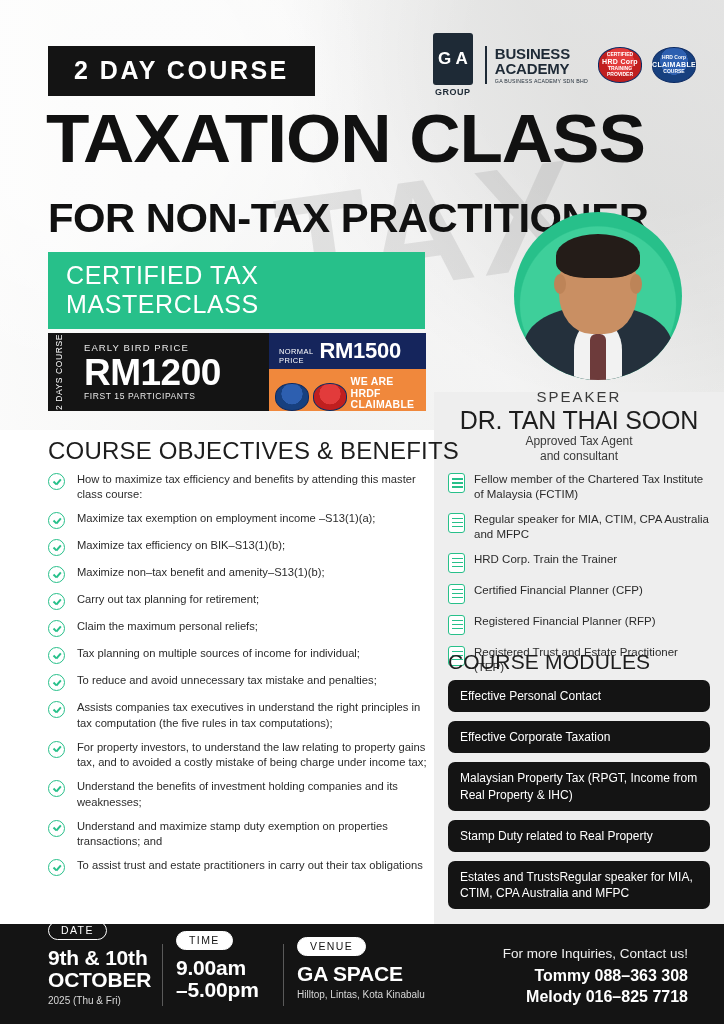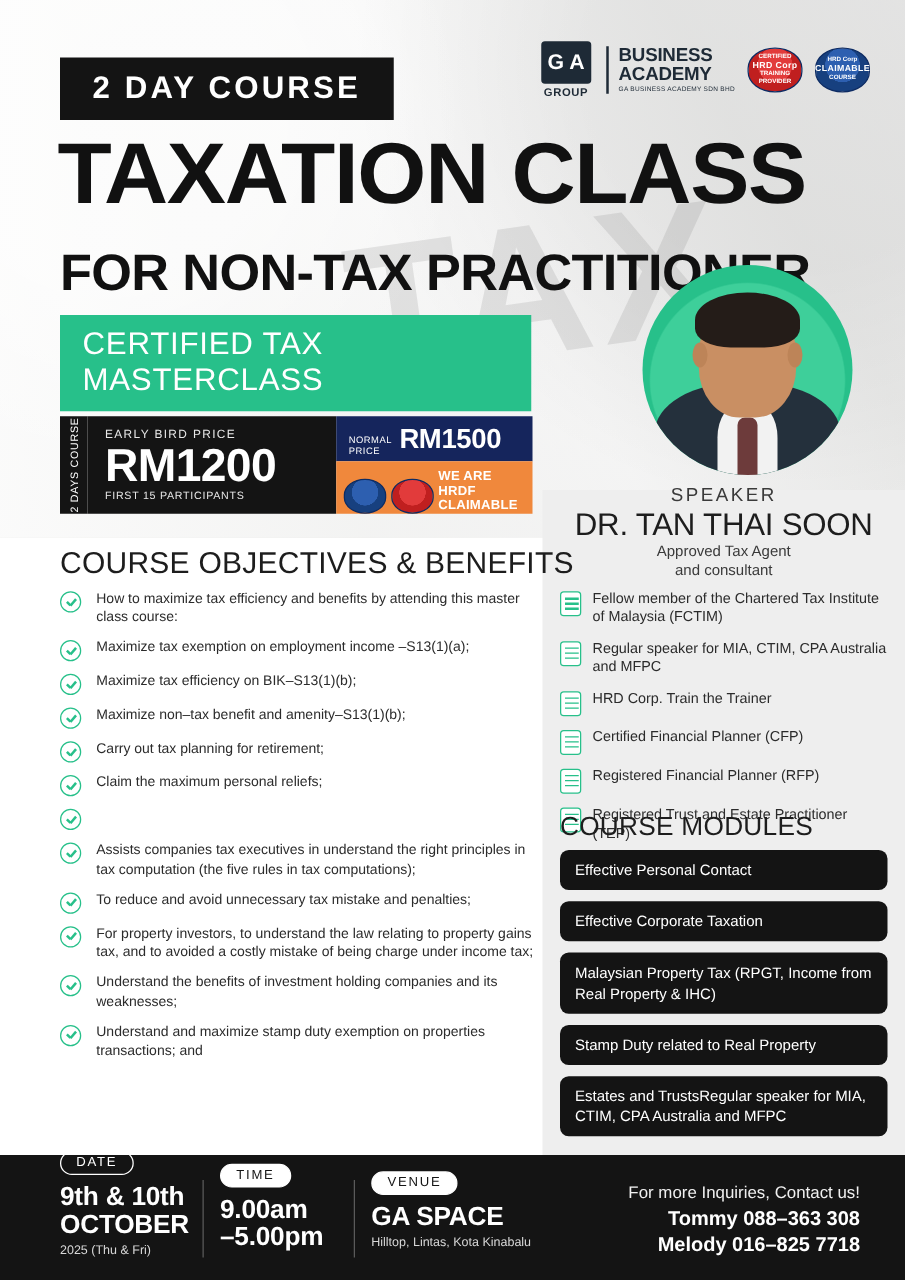--- a/index.html
+++ b/index.html
@@ -38,21 +38,21 @@
     user-select:none;
   }
 
   
   .logos {
     position: absolute; right: 28px; top: 33px;
     display: flex; align-items: center; gap: 10px;
   }
   .ga-logo { display:flex; flex-direction:column; align-items:center; }
   .ga-badge {
-    width: 40px; height: 34px; background:#1e2a36; color:#fff;
+    width: 40px; height: 52px; background:#1e2a36; color:#fff;
     display:flex; align-items:center; justify-content:center;
     font-size: 17px; font-weight:bold; letter-spacing:0px;
     border-radius: 3px;
   }
   .ga-logo .ga-txt{ font-size:9px; font-weight:bold; color:#1e2a36; margin-top:2px; letter-spacing:.5px;}
   .biz {
     border-left: 2px solid #1e2a36; padding-left: 8px; margin-left: 2px;
   }
   .biz .l1 { font-size: 15px; font-weight: bold; color:#1e2a36; line-height:1.02; letter-spacing:-0.2px;}
   .biz .l2 { font-size: 15px; font-weight: bold; color:#1e2a36; line-height:1.02; letter-spacing:-0.2px;}
@@ -380,40 +380,45 @@
     <div class="obj">
       <div class="tick"></div>
       <div class="txt">Carry out tax planning for retirement;</div>
     </div>
     <div class="obj">
       <div class="tick"></div>
       <div class="txt">Claim the maximum personal reliefs;</div>
     </div>
     <div class="obj">
       <div class="tick"></div>
+      <div class="txt">Tax planning on multiple sources of income for individual;</div>
+    </div>
+    <div class="obj">
+      <div class="tick"></div>
+      <div class="txt">To reduce and avoid unnecessary tax mistake and penalties;</div>
     </div>
     <div class="obj">
       <div class="tick"></div>
       <div class="txt">Assists companies tax executives in understand the right principles in tax computation (the five rules in tax computations);</div>
     </div>
     <div class="obj">
       <div class="tick"></div>
-      <div class="txt">To reduce and avoid unnecessary tax mistake and penalties;</div>
-    </div>
-    <div class="obj">
-      <div class="tick"></div>
       <div class="txt">For property investors, to understand the law relating to property gains tax, and to avoided a costly mistake of being charge under income tax;</div>
     </div>
     <div class="obj">
       <div class="tick"></div>
       <div class="txt">Understand the benefits of investment holding companies and its weaknesses;</div>
     </div>
     <div class="obj">
       <div class="tick"></div>
       <div class="txt">Understand and maximize stamp duty exemption on properties transactions; and</div>
+    </div>
+    <div class="obj">
+      <div class="tick"></div>
+      <div class="txt">To assist trust and estate practitioners in carry out their tax obligations</div>
     </div>
   </div>
 
   <div class="footer">
     <div class="f-block" style="left:48px; bottom:18px;">
       <div class="f-cap">DATE</div>
       <div class="f-main">
         <div>9th &amp; 10th</div>
         <div>OCTOBER</div>
       </div>

